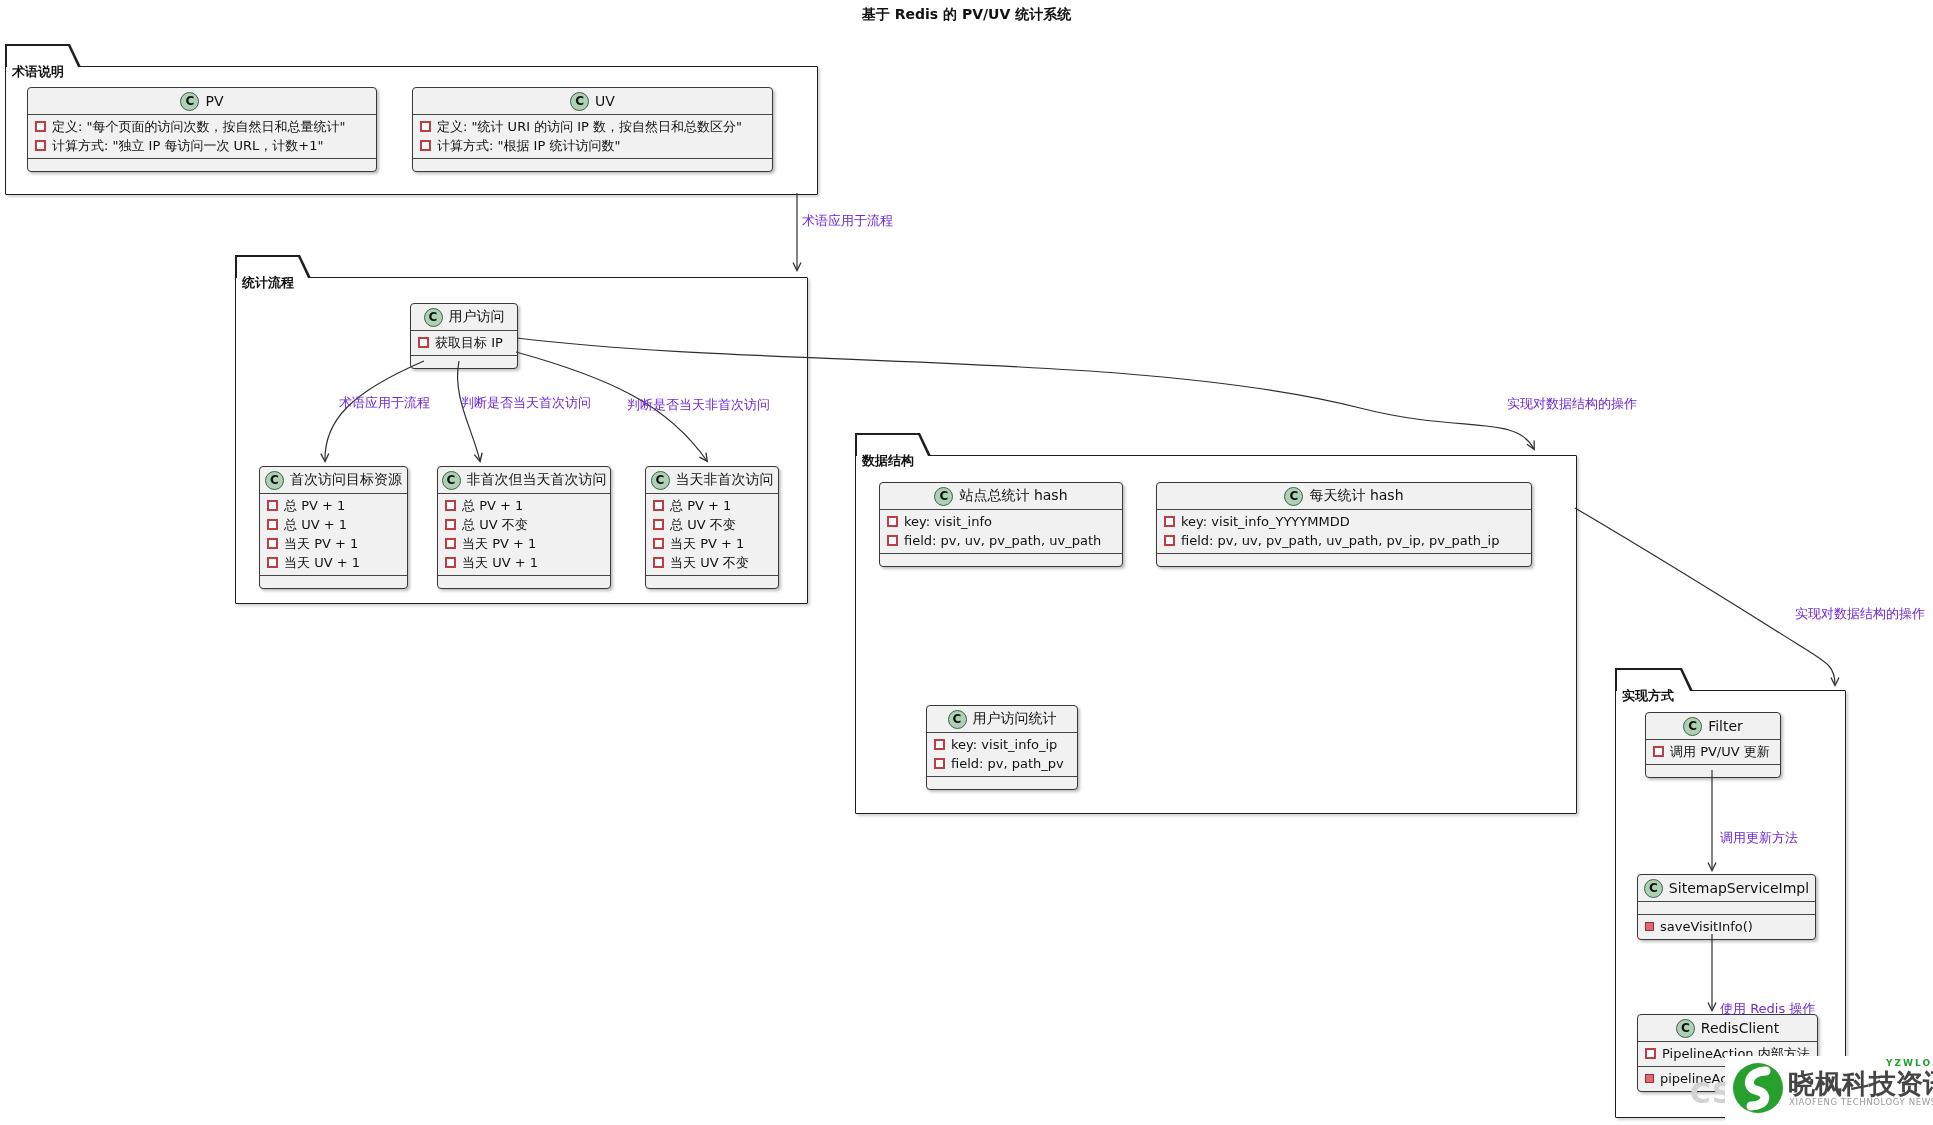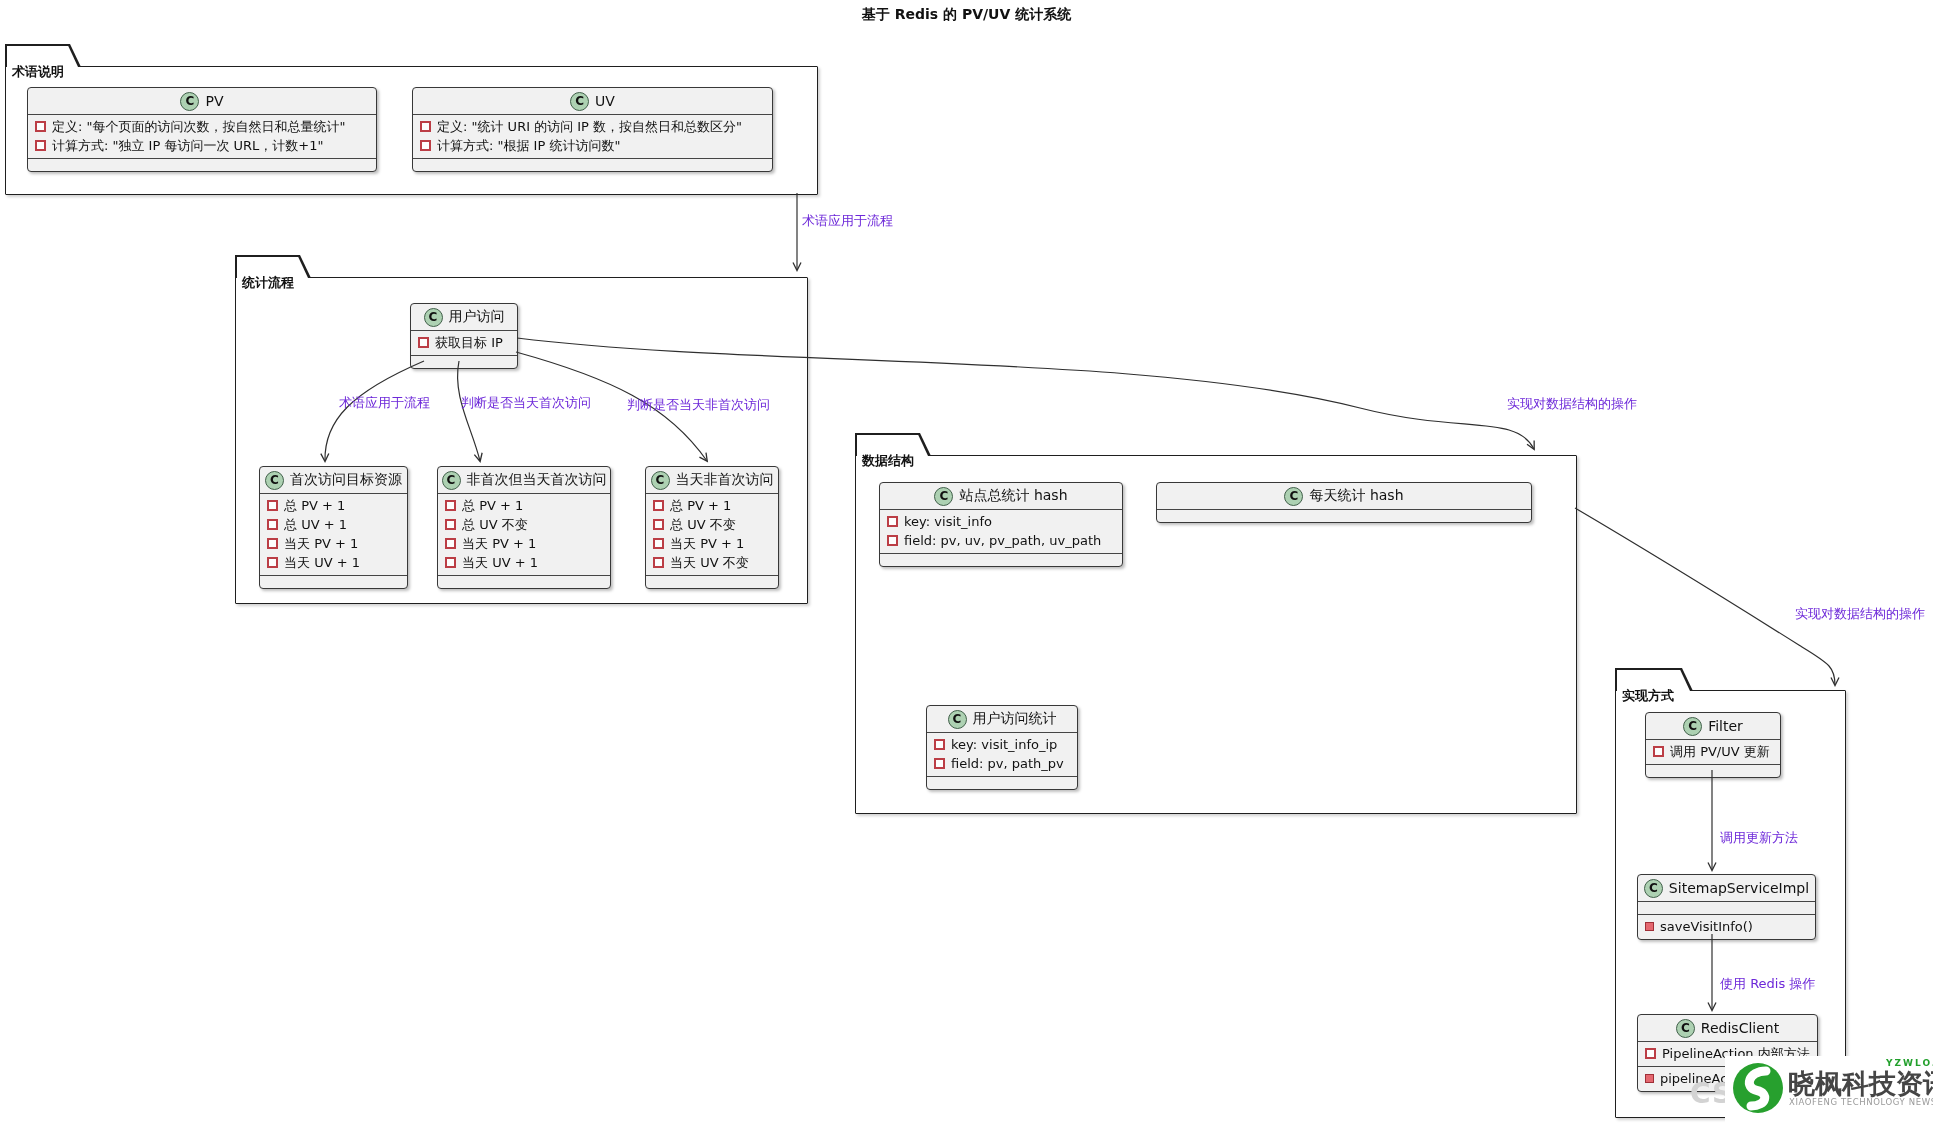--- a/index.html
+++ b/index.html
@@ -238,20 +238,30 @@
     </div>
     <div class="comp">
       
     </div>
   </div>
 
   <div class="cls" style="left:1156px;top:482px;width:374px">
     <div class="cls-h">
       <span class="ccirc">C</span>
       <span>每天统计 hash</span>
+    </div>
+    <div class="comp">
+      <div class="mrow">
+        <span class="micon f"></span>
+        <span>key: visit_info_YYYYMMDD</span>
+      </div>
+        <div class="mrow">
+        <span class="micon f"></span>
+        <span>field: pv, uv, pv_path, uv_path, pv_ip, pv_path_ip</span>
+      </div>
     </div>
     <div class="comp">
       
     </div>
   </div>
 
   <div class="cls" style="left:926px;top:705px;width:150px">
     <div class="cls-h">
       <span class="ccirc">C</span>
       <span>用户访问统计</span>
@@ -340,21 +350,21 @@
     </g>
   </svg>
 
   <div class="elabel" style="left:802px;top:212px">术语应用于流程</div>
   <div class="elabel" style="left:339px;top:394px">术语应用于流程</div>
   <div class="elabel" style="left:461px;top:394px">判断是否当天首次访问</div>
   <div class="elabel" style="left:627px;top:396px">判断是否当天非首次访问</div>
   <div class="elabel" style="left:1507px;top:395px">实现对数据结构的操作</div>
   <div class="elabel" style="left:1795px;top:605px">实现对数据结构的操作</div>
   <div class="elabel" style="left:1720px;top:829px">调用更新方法</div>
-  <div class="elabel" style="left:1720px;top:975px">使用 Redis 操作</div>
+  <div class="elabel" style="left:1720px;top:1000px">使用 Redis 操作</div>
 
   <div class="wm-ghost">CS</div>
   <div class="wm-box"></div>
   <svg class="wm-logo" width="54" height="54" viewBox="0 0 54 54">
     <circle cx="27" cy="27" r="25" fill="#27A02E"></circle>
     <path d="M35,10 C17,10 13,27 26,29.5 C38,32 36,45 20,45" fill="none" stroke="#ffffff" stroke-width="9" stroke-linecap="round"></path>
   </svg>
   <div class="wm-site">YZWLO.COM</div>
   <div class="wm-name">晓枫科技资讯</div>
   <div class="wm-sub">XIAOFENG TECHNOLOGY NEWS</div>

